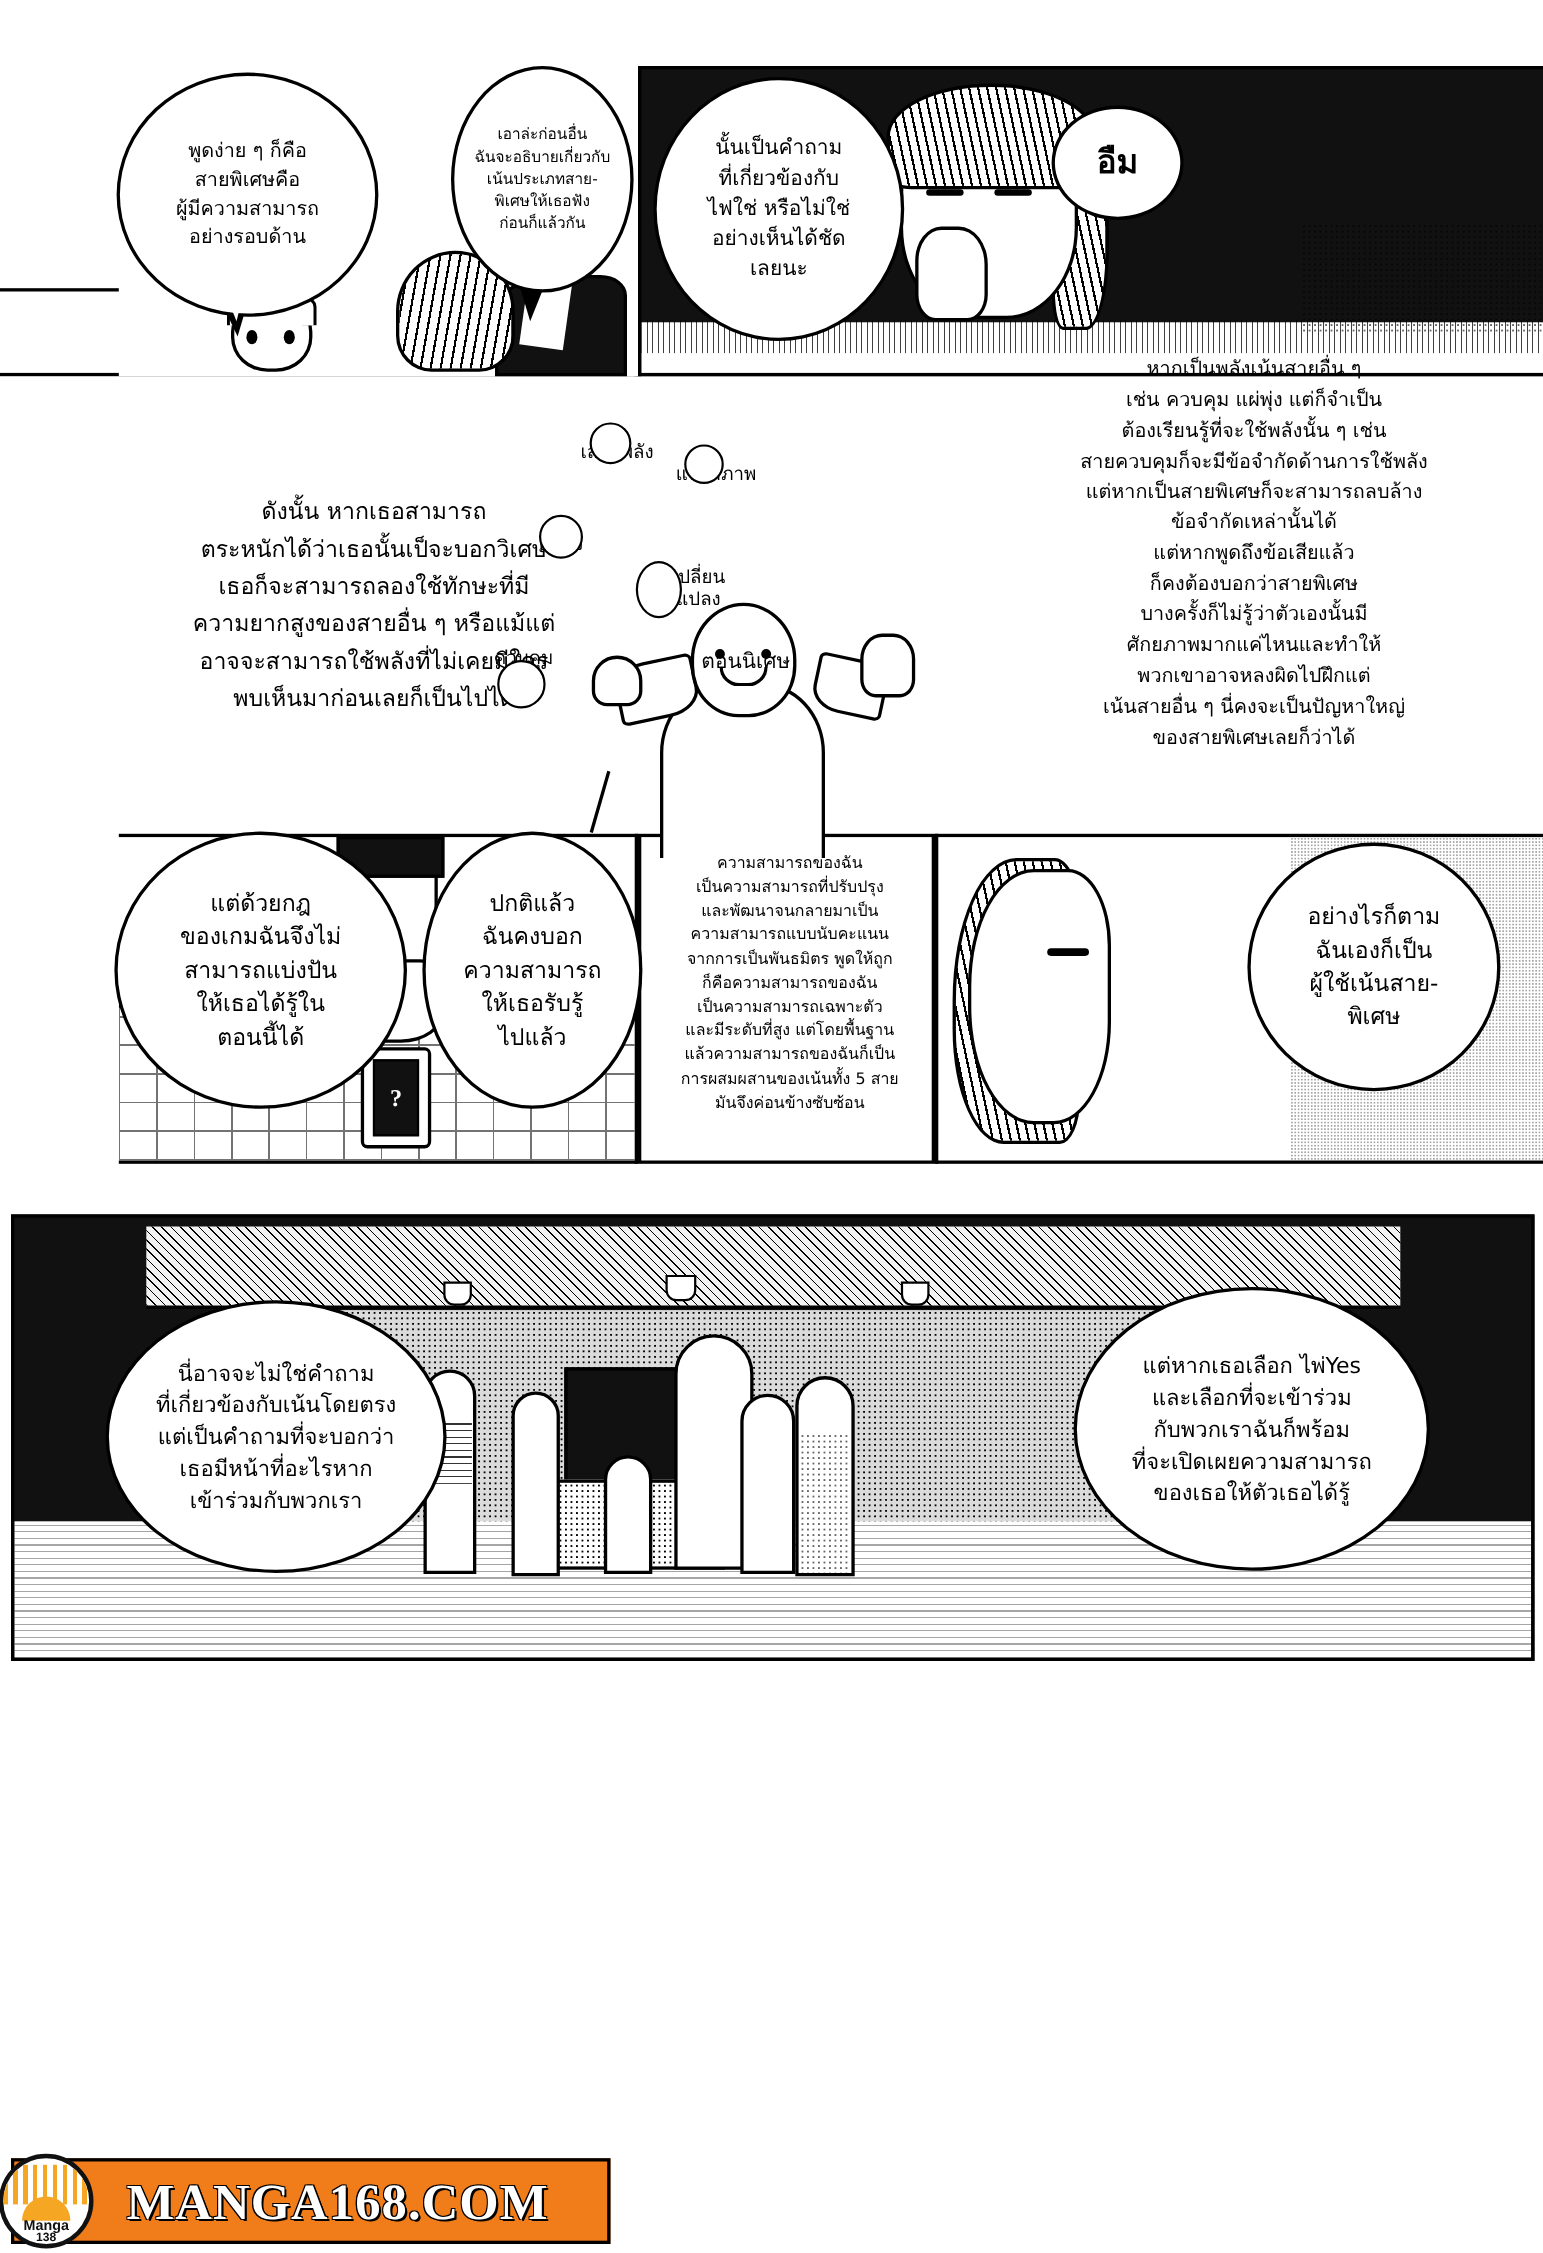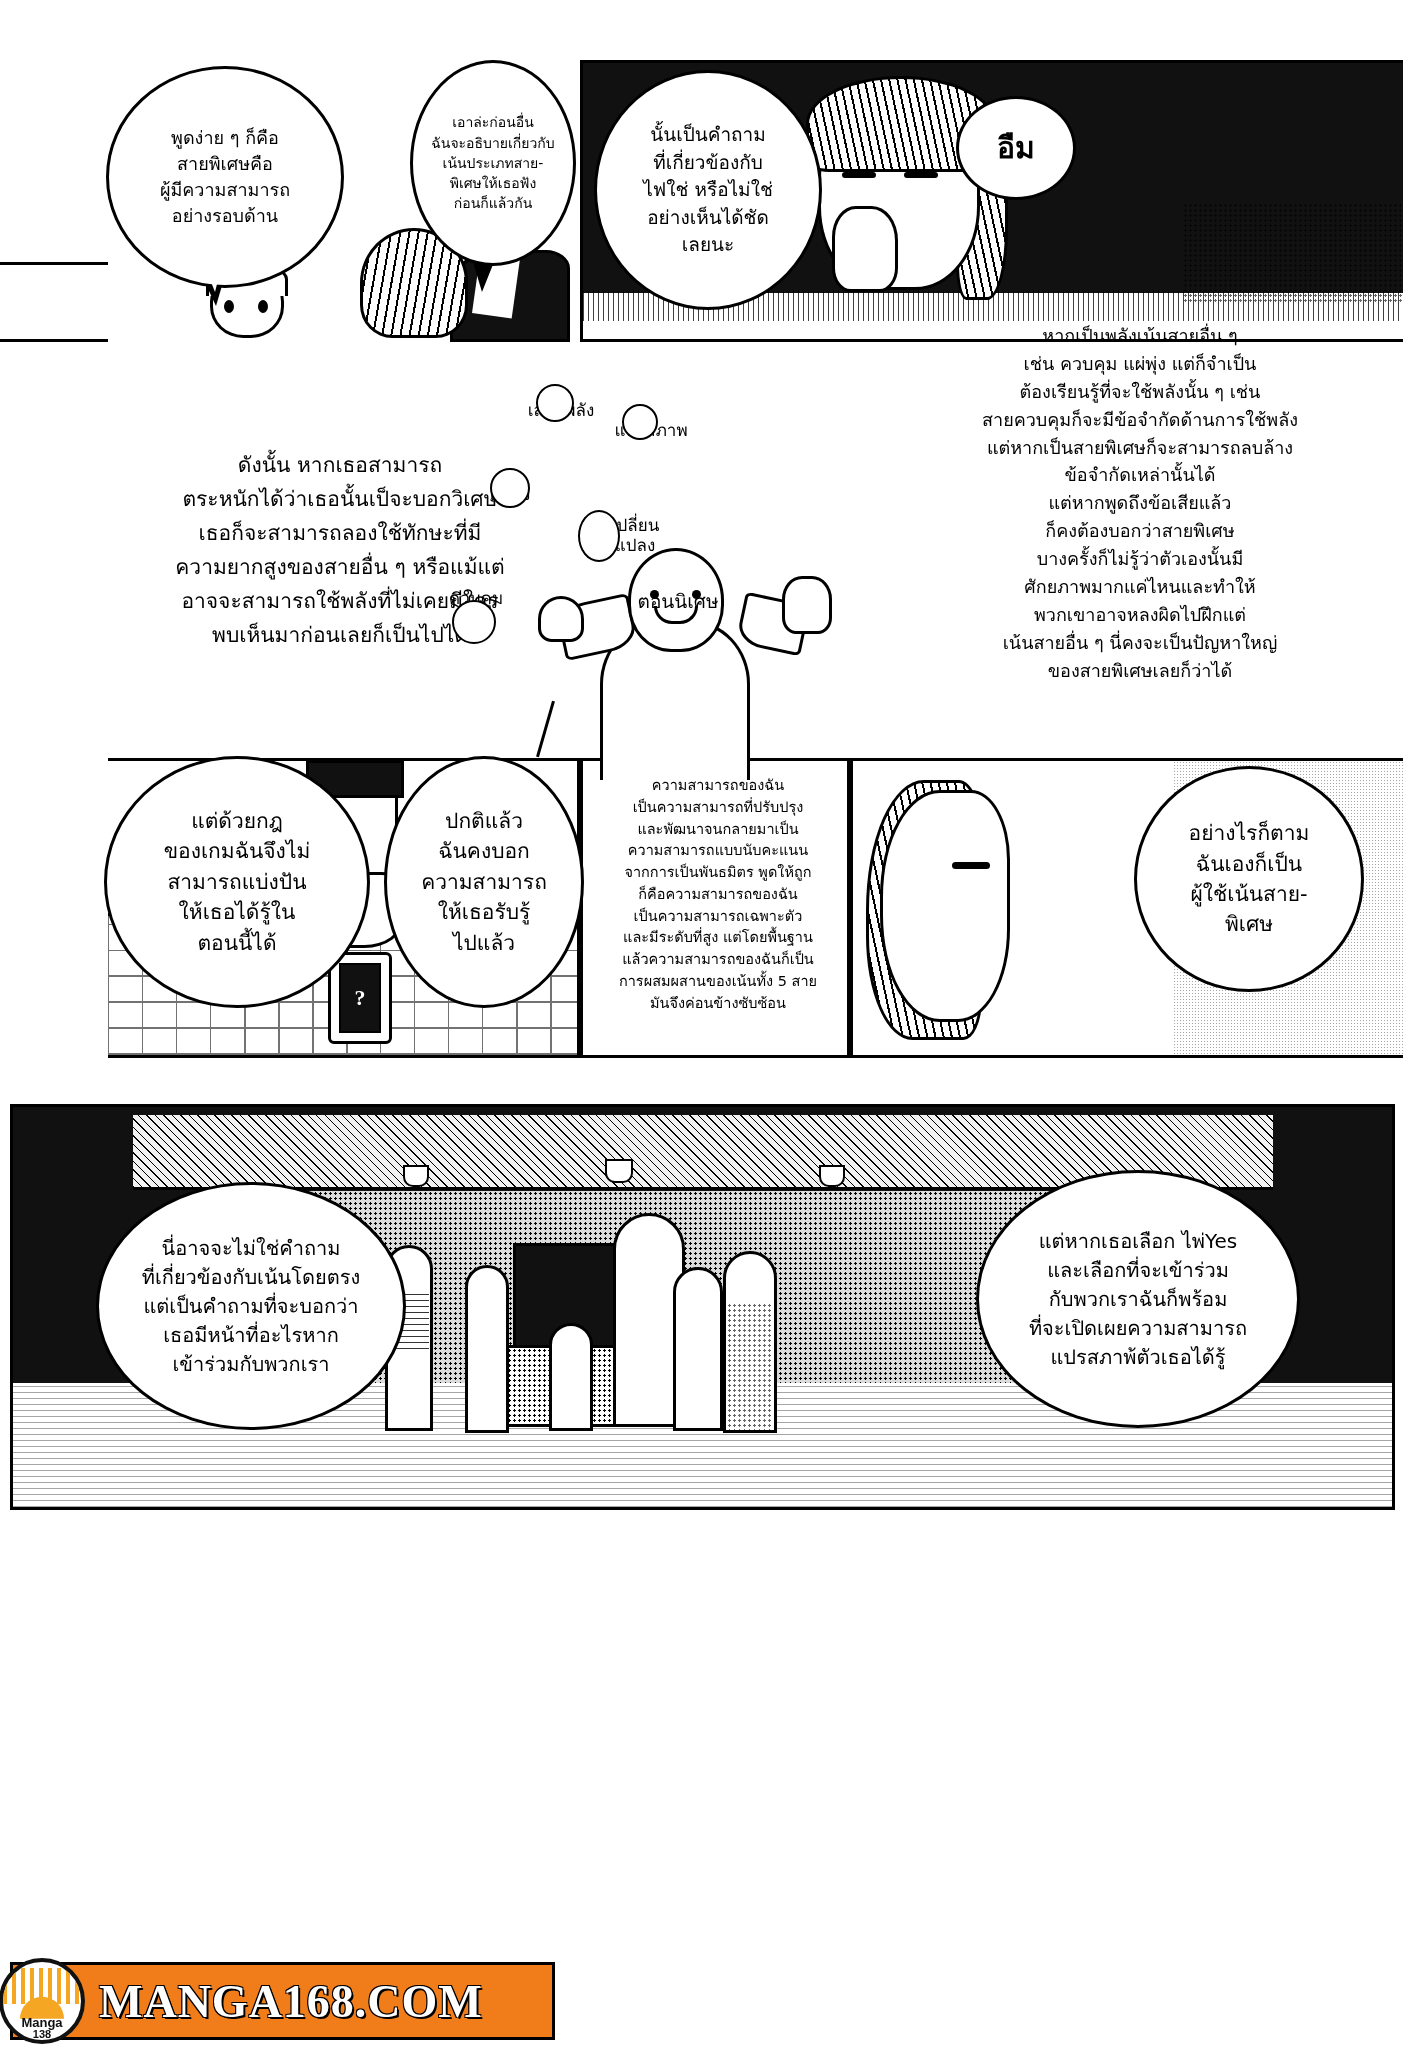--- a/index.html
+++ b/index.html
@@ -121,20 +121,21 @@
 
   
   .wm {
     position:absolute;
     left:10px; bottom:8px;
     width:545px; height:78px;
     background:#f07d1a;
     border:3px solid #000;
     display:flex; align-items:center;
     z-index:60;
+    gap:16px;
   }
   .wm-logo {
     width:86px; height:86px;
     margin-left:-14px;
     border-radius:50%;
     background:#fff;
     border:4px solid #111;
     position:relative;
     overflow:hidden;
     flex:0 0 auto;
@@ -372,21 +373,21 @@
 ที่เกี่ยวข้องกับเน้นโดยตรง
 แต่เป็นคำถามที่จะบอกว่า
 เธอมีหน้าที่อะไรหาก
 เข้าร่วมกับพวกเรา</div>
   </div>
   <div class="balloon" style="left:976px; top:1170px; width:324px; height:258px;">
     <div class="txt" style="font-size:20px;">แต่หากเธอเลือก ไพ่Yes
 และเลือกที่จะเข้าร่วม
 กับพวกเราฉันก็พร้อม
 ที่จะเปิดเผยความสามารถ
-แปรสภาพ้ตัวเธอได้รู้</div>
+ของเธอให้ตัวเธอได้รู้</div>
   </div>
 
   <div class="wm">
     <div class="wm-logo">
       <div class="rays"></div>
       <div class="sun"></div>
       <div class="ttl">Manga</div>
       <div class="num">138</div>
     </div>
     <div class="wm-text">MANGA168.COM</div>

